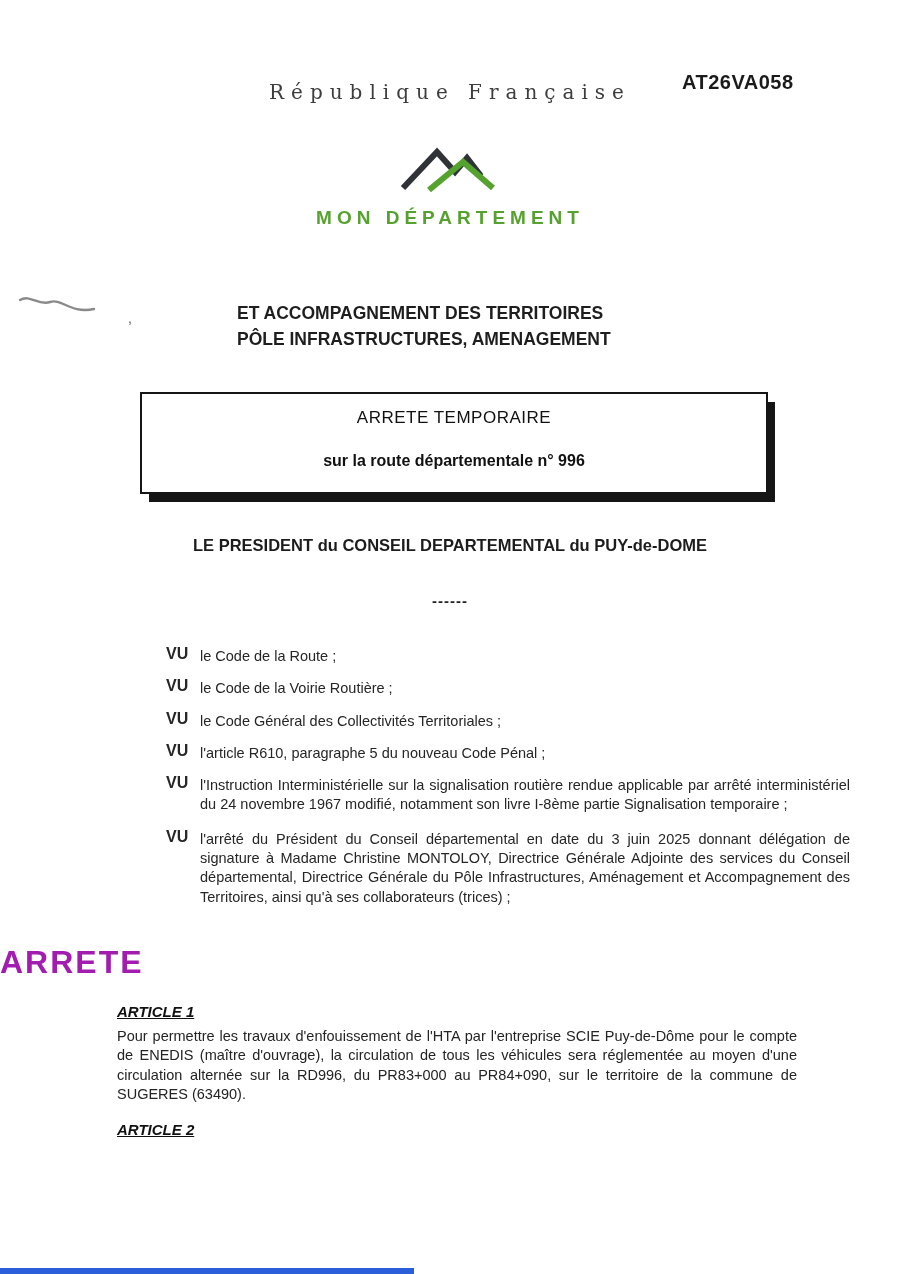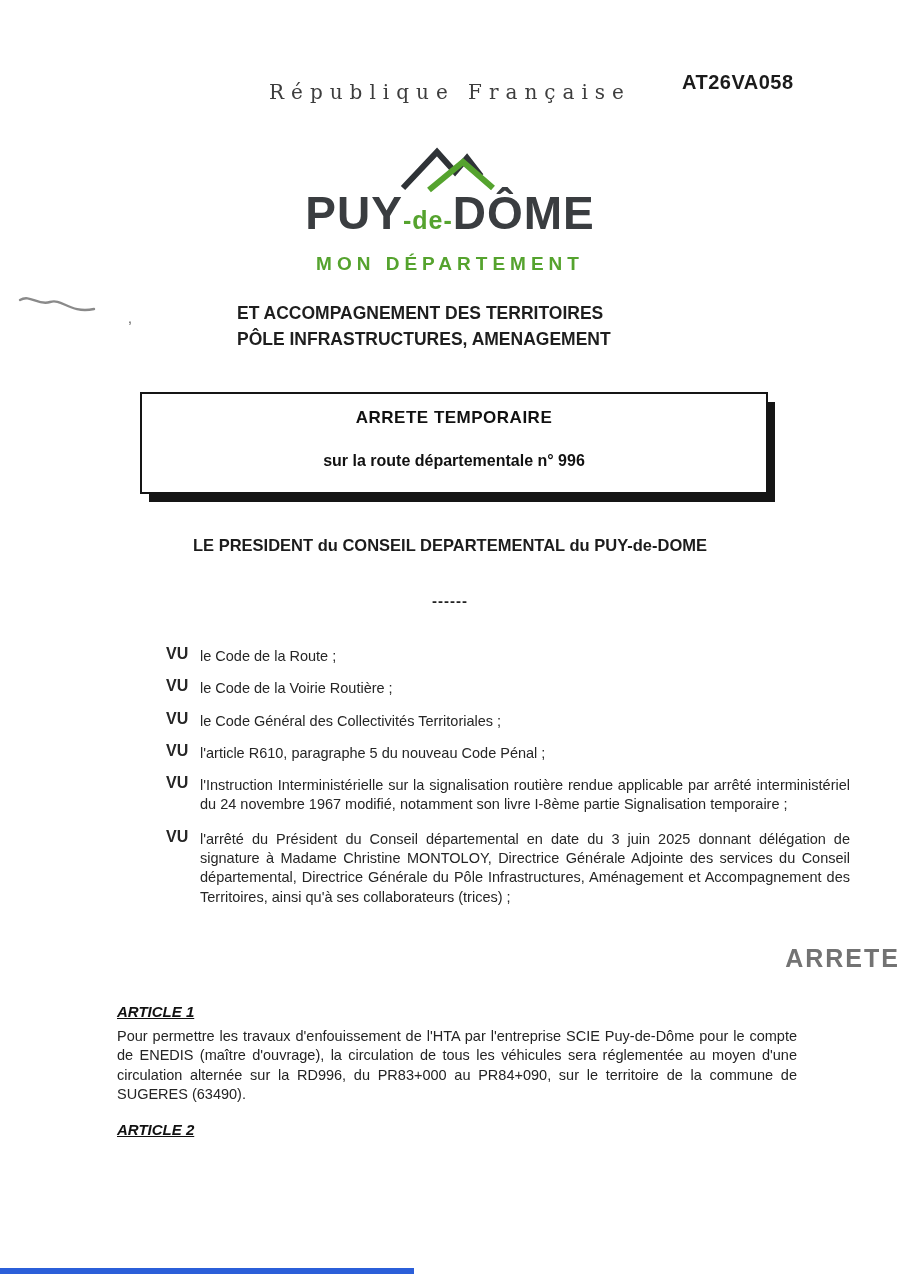--- a/index.html
+++ b/index.html
@@ -38,21 +38,21 @@
   }
 
   .order-box {
     position: absolute; top: 392px; left: 140px; width: 628px;
     background: #fff;
     border: 2px solid #151515;
     box-shadow: 8px 9px 0 -1px #151515;
     padding: 14px 24px 20px 24px;
     text-align: center;
   }
-  .order-box .box-title { font-size: 17px; font-weight: bold; letter-spacing: 0.5px; color: #111; margin-bottom: 21px; }
+  .order-box .box-title { font-size: 17px; font-weight: normal; letter-spacing: 0.5px; color: #111; margin-bottom: 21px; }
   .order-box .box-subtitle { font-size: 16px; font-weight: bold; line-height: 1.45; color: #111; }
 
   .president {
     position: absolute; top: 536px; left: 0; width: 900px;
     text-align: center; font-weight: bold; font-size: 16.5px; color: #1c1c1c;
   }
 
   .sep {
     position: absolute; top: 592px; left: 0; width: 900px;
     text-align: center; font-weight: bold; font-size: 15px; letter-spacing: 1px; color: #222;
@@ -60,21 +60,21 @@
 
   .vu-list { position: absolute; top: 645px; left: 129px; width: 684px; margin-left: 37px; }
   .vu-row { display: flex; margin-bottom: 11px; }
   .vu-row.long { margin-bottom: 13px; }
   .vu-label { flex: 0 0 34px; font-weight: bold; font-size: 16px; color: #262626; }
   .vu-text { font-size: 14.5px; line-height: 1.33; color: #262626; padding-top: 2px; }
   .vu-row.long .vu-text { text-align: justify; }
 
   .arrete-heading {
     position: absolute; top: 944px; left: 0; width: 900px;
-    text-align: right; font-size: 25px; font-weight: bold; letter-spacing: 2px; color: #737373;
+    text-align: left; font-size: 32px; font-weight: bold; letter-spacing: 2px; color: #a21caf;
   }
 
   .articles { position: absolute; top: 1003px; left: 117px; width: 680px; }
   .article-title {
     font-weight: bold; font-style: italic; text-decoration: underline;
     font-size: 15px; color: #111; margin-bottom: 7px;
   }
   .article-text {
     font-size: 14.5px; line-height: 1.34; text-align: justify;
     color: #242424; margin-bottom: 16px;
@@ -94,21 +94,20 @@
 
   <div class="ref">AT26VA058</div>
 
   <div class="logo">
     <span>
       <svg width="150" height="52" viewBox="0 0 150 52">
         <polyline points="28,46 62,10 80,30 92,16 106,34" fill="none" stroke="#2f3337" stroke-width="6" stroke-linejoin="miter"></polyline>
         <polyline points="54,48 88,20 118,46" fill="none" stroke="#55a32e" stroke-width="6" stroke-linejoin="miter"></polyline>
       </svg>
     </span>
-    <div class="logo-text"><span>PUY</span><span class="logo-de">-de-</span><span>DÔME</span></div>
     <div class="logo-tagline">MON DÉPARTEMENT</div>
   </div>
 
   <div class="division">
     <div>ET ACCOMPAGNEMENT DES TERRITOIRES</div>
     <div>PÔLE INFRASTRUCTURES, AMENAGEMENT</div>
   </div>
 
   <div class="order-box">
     <div class="box-title">ARRETE TEMPORAIRE</div>

